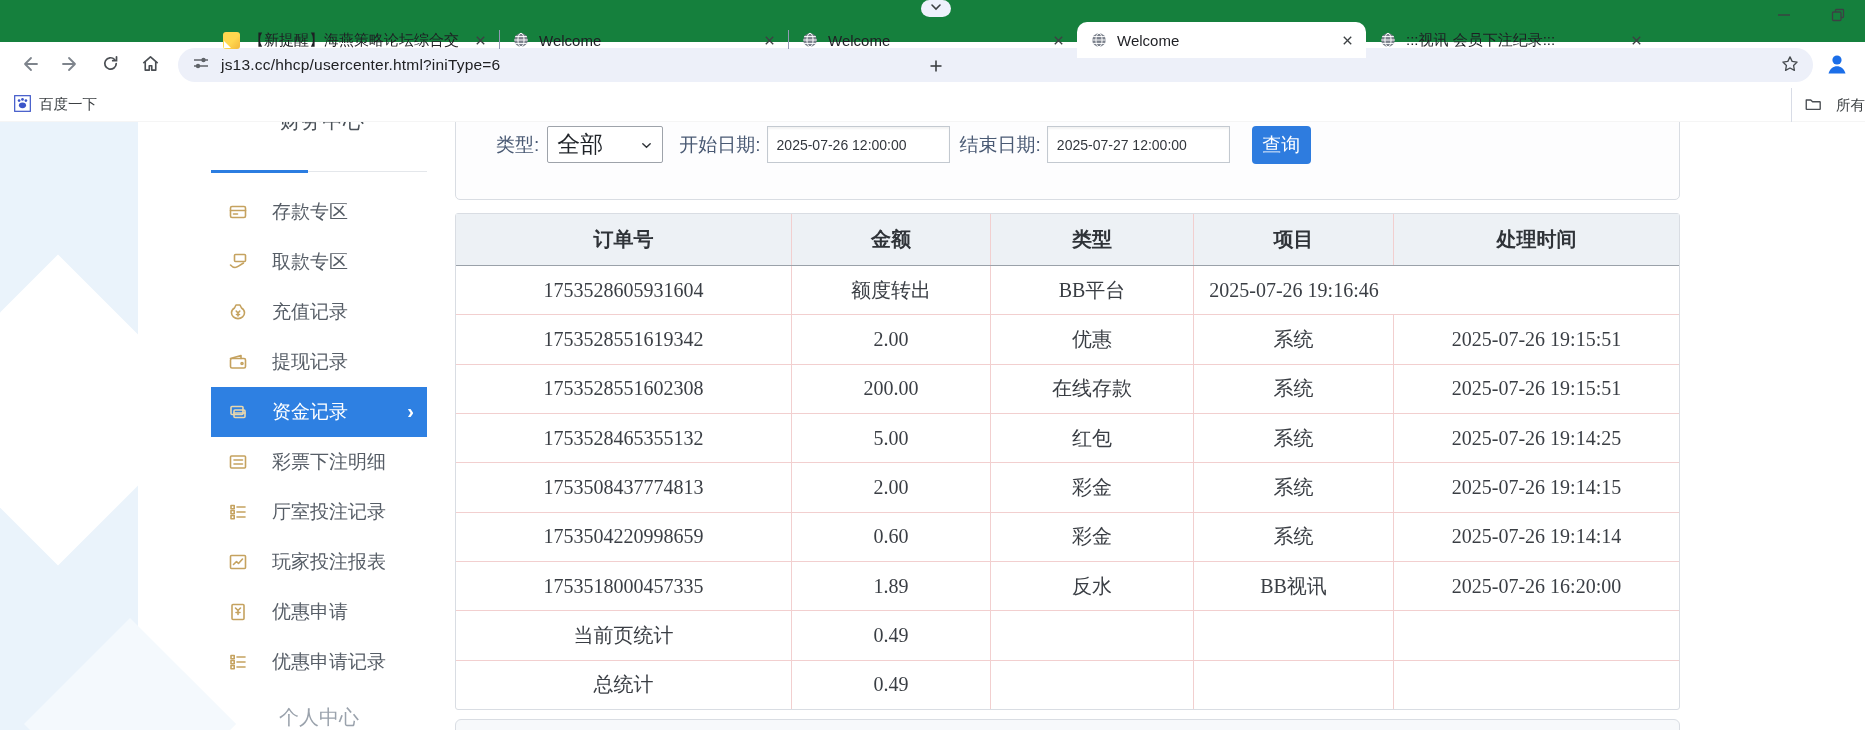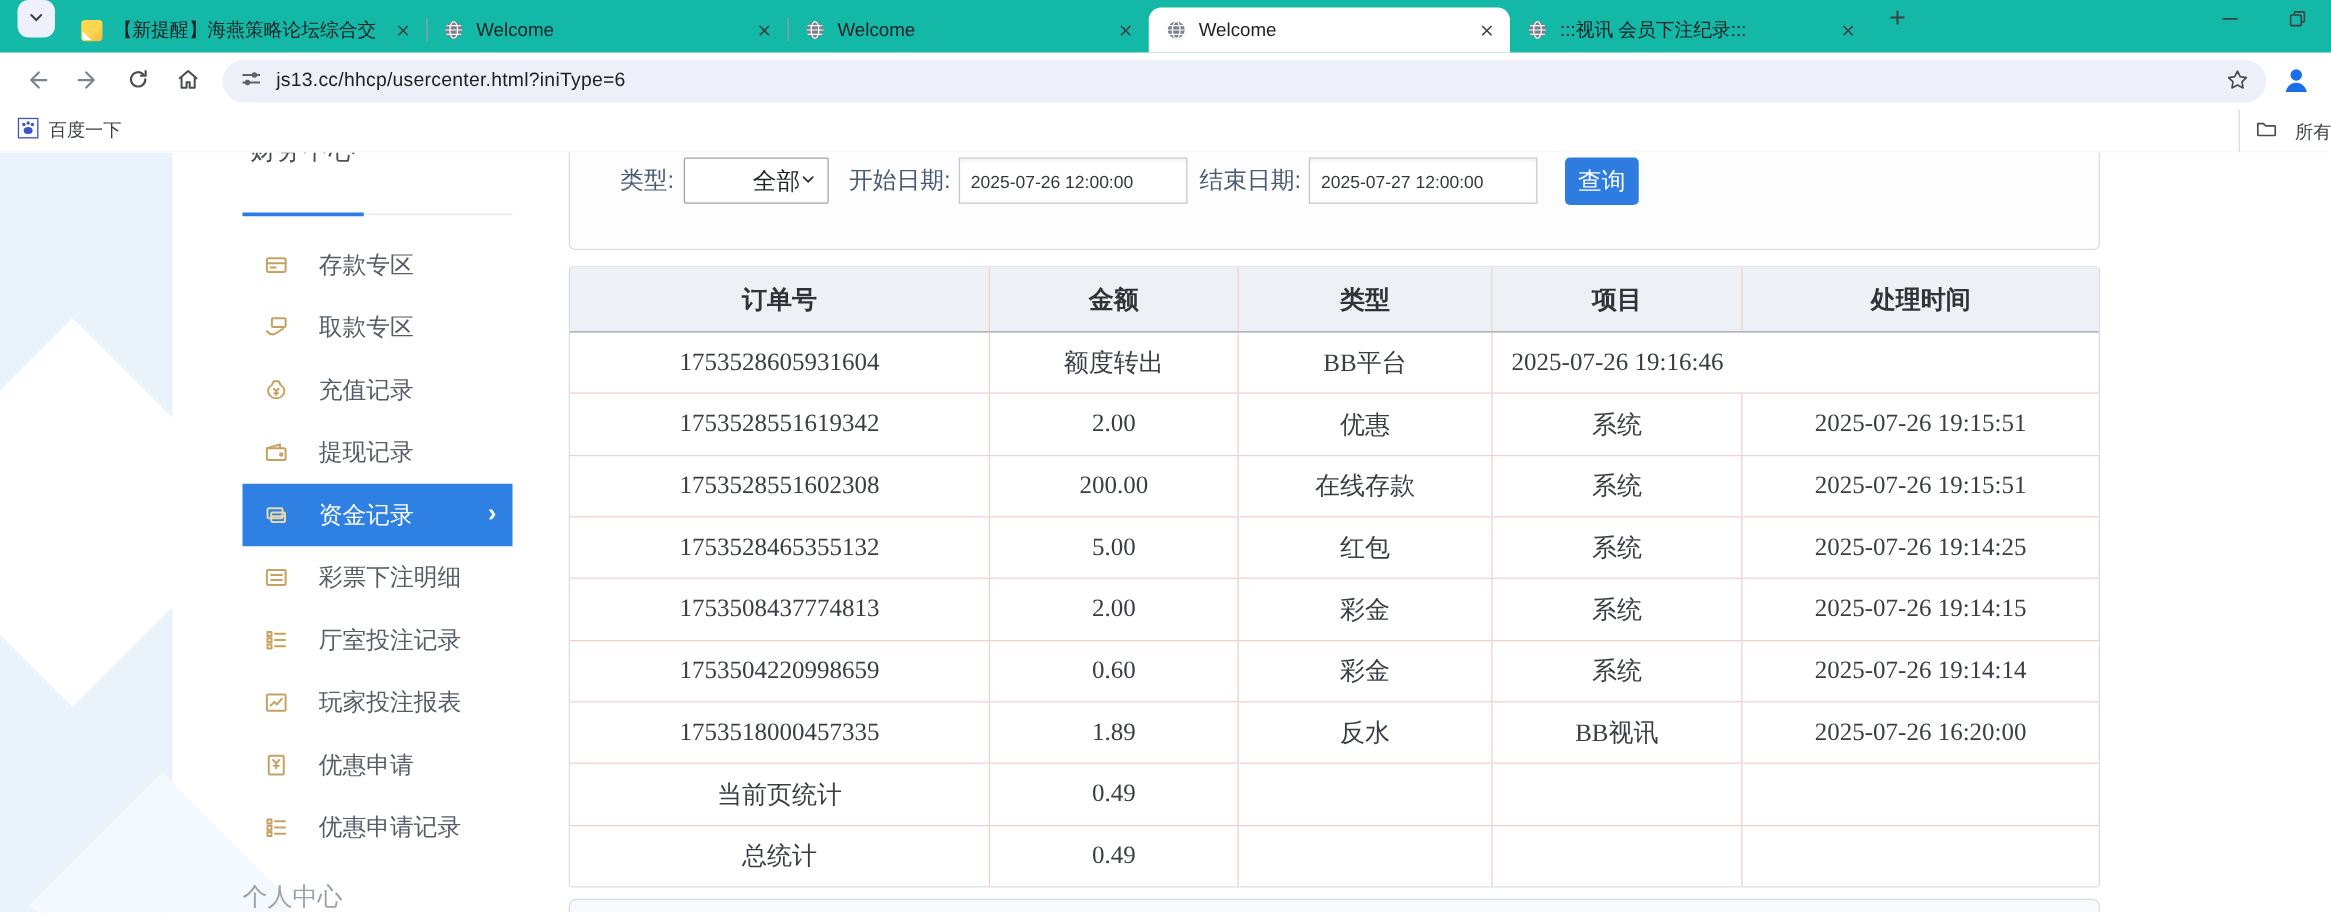--- a/index.html
+++ b/index.html
@@ -1,20 +1,20 @@
 <!DOCTYPE html>
 <html><head>
 <meta charset="utf-8">
 <style>
   * { box-sizing: border-box; margin: 0; padding: 0; }
   html,body { width:1865px; height:730px; overflow:hidden;
     font-family:"Liberation Sans","DejaVu Sans",sans-serif; background:#fff; }
 
   
-  .tabstrip { height:42px; background:#14b8a6; display:flex; align-items:flex-start; position:relative; }
+  .tabstrip { height:42px; background:#15803d; display:flex; align-items:center; position:relative;flex-direction:column; }
   .tab-search { width:30px; height:30px; margin:0 8px 5px 14px; border:none; border-radius:9px;
     background:#eef1fc; display:flex; align-items:center; justify-content:center; cursor:pointer; }
   .tabs { display:flex; align-items:flex-end; height:42px; }
   .tab { position:relative; width:289px; height:36px; display:flex; align-items:center; gap:9px;
     padding:0 8px 0 13px; border-radius:10px 10px 0 0; font-size:15px; color:#1e1f24; cursor:pointer; }
   .tab + .tab::before { content:''; position:absolute; left:0; top:8px; width:1px; height:19px; background:#9299b4; }
   .tab.active::before, .tab.active + .tab::before { display:none; }
   .tab.active { background:#fff; }
   .tab .fav { flex:0 0 auto; display:flex; align-items:center; }
   .tab .title { flex:1; white-space:nowrap; overflow:hidden; }
@@ -50,42 +50,42 @@
   .bm-right .lbl { width:34px; overflow:hidden; white-space:nowrap; }
 
   
   .page { position:relative; height:608px; background:#fff; overflow:hidden; }
   .deco-band { position:absolute; left:0; top:0; width:138px; height:100%; background:#eaf3fb; }
   .tri { position:absolute; background:#fff; transform:rotate(45deg); }
   .tri1 { left:-52px; top:178px; width:220px; height:220px; }
   .tri2 { left:55px; top:527px; width:150px; height:150px; background:#f4f9fd; }
 
   
-  .sidebar { position:absolute; left:194px; top:0; width:216px; }
+  .sidebar { position:absolute; left:211px; top:0; width:216px;text-align:center; }
   .side-title-clip { height:34px; overflow:hidden; padding-left:6px; }
   .side-title-clip span { display:block; margin-top:-14px; font-size:21px; line-height:26px; color:#4a5158; }
   .side-underline { height:16px; border-bottom:1px solid #e4e7eb; position:relative; }
   .side-underline::after { content:''; position:absolute; left:0; bottom:-2px; width:97px; height:3px; background:#2b7de1; }
   .menu { margin-top:15px; }
   .menu-item { height:50px; display:flex; align-items:center; padding-left:17px; gap:24px;
     font-size:19px; color:#565d66; position:relative; cursor:pointer; }
   .menu-item .micon { width:20px; height:20px; display:flex; align-items:center; justify-content:center; }
   .menu-item.active { background:#2e80e2; color:#fff; }
   .menu-item .arrow { position:absolute; right:13px; top:50%; transform:translateY(-54%);
     color:#fff; font-size:20px; font-weight:bold; }
   .side-footer { margin-top:17px; font-size:20px; color:#9aa2ac; }
 
   
   .filter-card { position:absolute; left:455px; top:-10px; width:1225px; height:88px;
     background:#fdfdfe; border:1px solid #d9dde3; border-radius:5px;
     display:flex; align-items:flex-start; padding:13px 0 0 40px; }
   .f-label { font-size:19px; color:#4a5a74; line-height:37px; }
   .f-select { width:116px; height:37px; margin-left:8px; border:1px solid #9ea3aa; border-radius:2px;
-    background:#fff; display:flex; align-items:center; justify-content:flex-end;
-    padding:0 9px; font-size:19px; color:#1f2328; cursor:pointer; }
+    background:#fff; display:flex; align-items:center; justify-content:space-between;
+    padding:0 9px; font-size:23px; color:#1f2328; cursor:pointer; }
   .f-input { width:183px; height:37px; margin-left:6px; border:1px solid #c3c9d0;
     box-shadow:inset 0 2px 2px rgba(0,0,0,.05); background:#fff; display:flex; align-items:center;
     padding:0 9px; font-size:14px; color:#33373d; cursor:text; }
   .gap16 { width:16px; } .gap10 { width:10px; }
   .f-btn { width:59px; height:38px; margin-left:22px; background:#2e7cdf; color:#fff;
     font-size:19px; border:none; border-radius:4px; cursor:pointer;
     font-family:"Liberation Sans","DejaVu Sans",sans-serif; }
 
   
   .table-card { position:absolute; left:455px; top:91px; width:1225px; height:497px;

